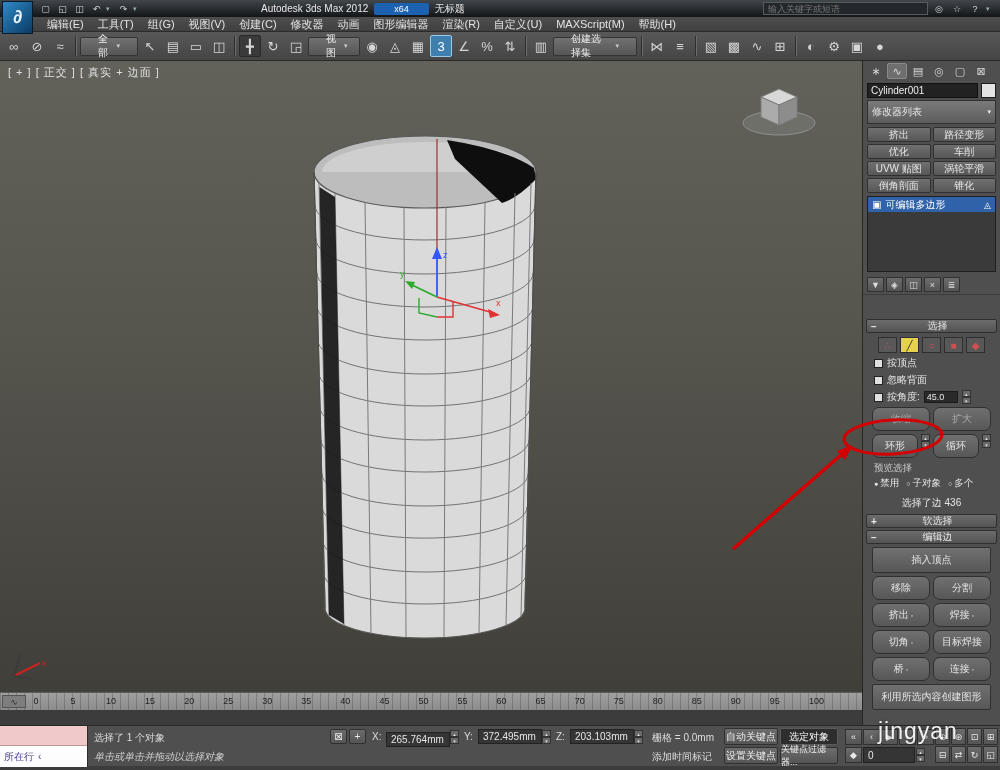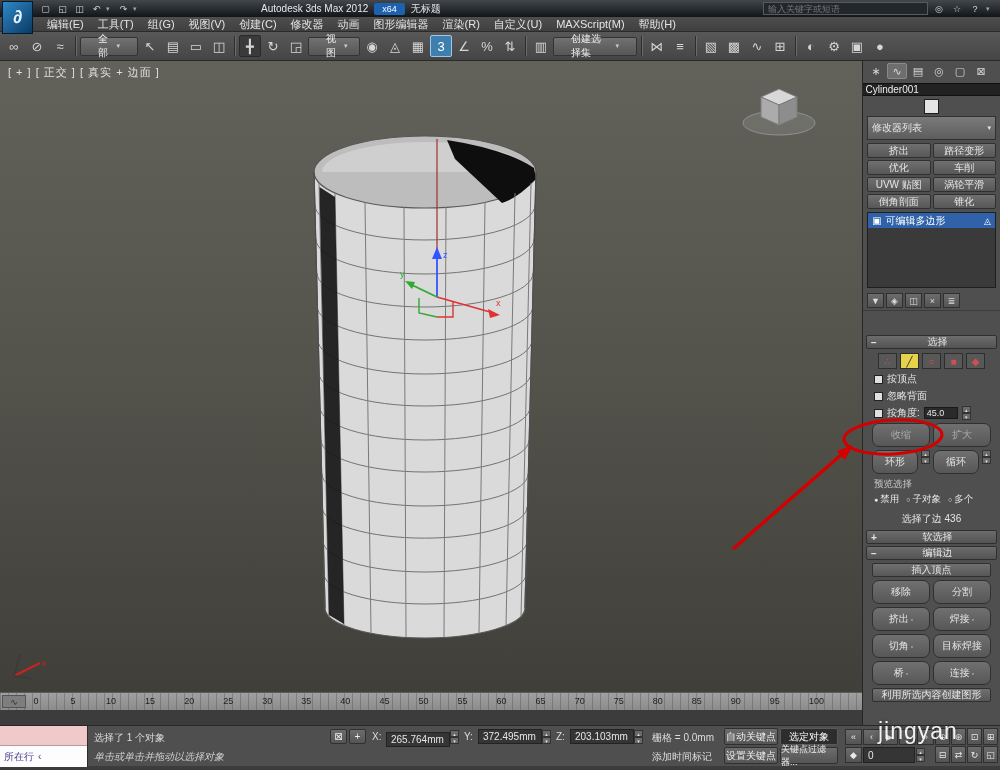--- a/index.html
+++ b/index.html
@@ -6,21 +6,21 @@
   html,body { width:1000px; height:770px; overflow:hidden; }
   body { font-family:"Liberation Sans","DejaVu Sans",sans-serif; background:#3c3c3c; position:relative; color:#ddd; }
 
   
   .titlebar { height:17px; background:linear-gradient(#42474c,#121518); display:flex; align-items:center; font-size:10px; color:#c8c8c8; position:relative; z-index:4; }
   .logo { position:absolute; left:2px; top:1px; width:31px; height:33px; background:linear-gradient(135deg,#2e89c8,#0a3a63); border:1px solid #061c2e; z-index:9; display:flex; align-items:center; justify-content:center; color:#eaf4fb; font-size:18px; font-weight:bold; }
   .qa { display:flex; align-items:center; gap:2px; margin-left:38px; }
   .qbtn { width:15px; height:13px; display:flex; align-items:center; justify-content:center; color:#cfd6da; font-size:9px; }
   .qcaret { width:8px; font-size:7px; color:#9aa; }
   .titletext { margin-left:120px; display:flex; align-items:center; gap:6px; color:#e8e8e8; }
-  .badge { background:#1d62b0; color:#fff; padding:0 8px; height:12px; line-height:12px; border-radius:2px; font-size:9px; }
+  .badge { background:#1d62b0; color:#fff; padding:0 20px; height:12px; line-height:12px; border-radius:2px; font-size:9px; }
   .infocenter { margin-left:auto; margin-right:6px; display:flex; align-items:center; gap:4px; }
   .searchbox { width:165px; height:13px; background:#23272b; border:1px solid #565b60; color:#aab; font-size:9px; padding:0 4px; }
   .icbtn { width:14px; height:13px; display:flex; align-items:center; justify-content:center; color:#cfd6da; font-size:9px; }
 
   
   .menubar { height:15px; background:linear-gradient(#4e4e4e,#404040); border-bottom:1px solid #2b2b2b; display:flex; align-items:center; padding-left:40px; font-size:11px; color:#e4e4e4; position:relative; z-index:3; }
   .menu-item { padding:2px 7px; white-space:nowrap; }
 
   
   .toolbar { height:29px; background:linear-gradient(#585858,#454545); border-bottom:1px solid #292929; display:flex; align-items:center; padding:0 3px; gap:1px; position:relative; z-index:3; }
@@ -65,21 +65,21 @@
   .nbtn { background:linear-gradient(#6c6c6c,#545454); border:1px solid #303030; color:#e8e8e8; font-size:9px; display:flex; align-items:center; justify-content:center; }
   .playrow { position:absolute; left:845px; top:3px; display:flex; gap:1px; }
   .playrow .nbtn { width:17px; height:16px; }
   .playrow2 { position:absolute; left:845px; top:21px; display:flex; gap:1px; align-items:center; }
 
   
   .panel { width:138px; background:#4f4f4f; border-left:1px solid #262626; font-size:10px; color:#e6e6e6; overflow:hidden; }
   .ptabs { display:flex; gap:1px; padding:2px 3px 1px; }
   .ptab { width:20px; height:16px; display:flex; align-items:center; justify-content:center; color:#d8d8d8; font-size:11px; border:1px solid transparent; }
   .ptab.active { background:#6e6e6e; border-color:#8a8a8a; border-radius:2px; }
-  .namerow { display:flex; gap:3px; margin:3px 4px 2px; align-items:center;flex-direction:column; }
+  .namerow { display:flex; gap:3px; margin:3px 4px 2px; align-items:center; }
   .nameinput { flex:1; height:15px; background:#222; border:1px solid #111; color:#eee; font-size:10px; padding:0 3px; min-width:0; }
   .swatch { width:15px; height:15px; background:#e4e4e4; border:1px solid #1d1d1d; flex:none; }
   .modlist { height:24px; margin:2px 4px; background:linear-gradient(#7a7a7a,#5d5d5d); border:1px solid #303030; display:flex; align-items:center; justify-content:space-between; padding:10px 4px; }
   .modlist .car { font-size:7px; }
   .modbtns { display:grid; grid-template-columns:1fr 1fr; gap:2px; margin:3px 4px; }
   .mbtn { height:15px; background:linear-gradient(#707070,#575757); border:1px solid #303030; border-radius:2px; display:flex; align-items:center; justify-content:center; font-size:10px; white-space:nowrap; overflow:hidden; }
   .stack { height:76px; background:#3a3a3a; border:1px solid #1f1f1f; margin:3px 4px; }
   .stackrow { height:15px; background:#2f62a8; color:#fff; display:flex; align-items:center; gap:4px; padding:0 4px; }
   .stackrow .ri { margin-left:auto; font-size:9px; }
   .stackicons { display:flex; gap:2px; padding:2px 4px; border-bottom:1px solid #3c3c3c; }
@@ -96,21 +96,21 @@
   .chkbox { width:9px; height:9px; background:#e0e0e0; border:1px solid #222; flex:none; }
   .anglefield { width:34px; height:12px; background:#2a2a2a; border:1px solid #1a1a1a; color:#e8e8e8; font-size:9px; padding:0 2px; }
   .btnrow { display:flex; gap:3px; margin:3px 6px 0; }
   .pbtn { flex:1; height:24px; background:linear-gradient(#707070,#575757); border:1px solid #303030; border-radius:7px; display:flex; align-items:center; justify-content:center; gap:2px; font-size:10px; white-space:nowrap; }
   .pbtn.dim { color:#a8a8a8; }
   .pbtn .sq { font-size:7px; color:#cfcfcf; }
   .prevlabel { color:#c9c9c9; margin:4px 0 0 8px; font-size:9.5px; }
   .radiorow { display:flex; gap:7px; margin:2px 0 0 8px; font-size:9.5px; align-items:center; }
   .radiorow .rg { display:flex; gap:2px; align-items:center; }
   .selstatus { text-align:center; margin:6px 0 4px; }
-  .wbtn { margin:3px 6px 0; height:14px; background:linear-gradient(#707070,#575757); border:1px solid #303030; border-radius:2px; display:flex; align-items:center; justify-content:center; font-size:10px; white-space:nowrap; }
+  .wbtn { margin:3px 6px 0; height:26px; background:linear-gradient(#707070,#575757); border:1px solid #303030; border-radius:2px; display:flex; align-items:center; justify-content:center; font-size:10px; white-space:nowrap; }
 
   
   .watermark { position:absolute; left:878px; top:718px; font-size:23px; color:rgba(255,255,255,.92); letter-spacing:1px; z-index:55; text-shadow:0 0 4px rgba(0,0,0,.4); }
   .annotation { position:absolute; inset:0; z-index:60; pointer-events:none; }
 </style>
 </head>
 <body>
 
 <div class="titlebar">
   <div class="logo">∂</div>

